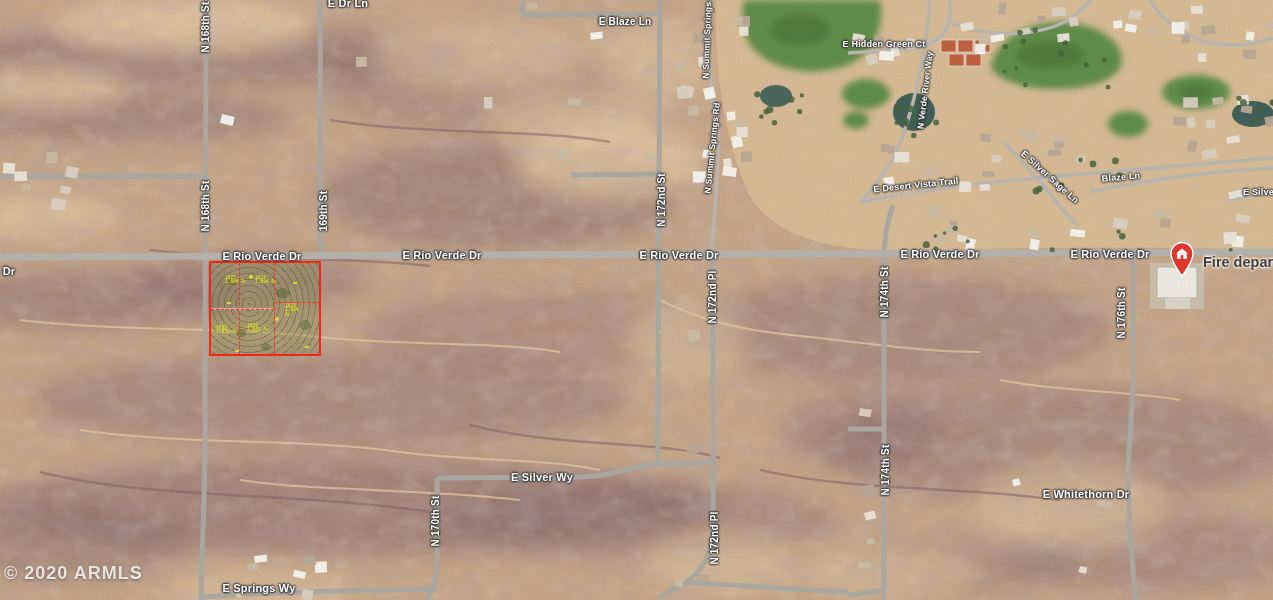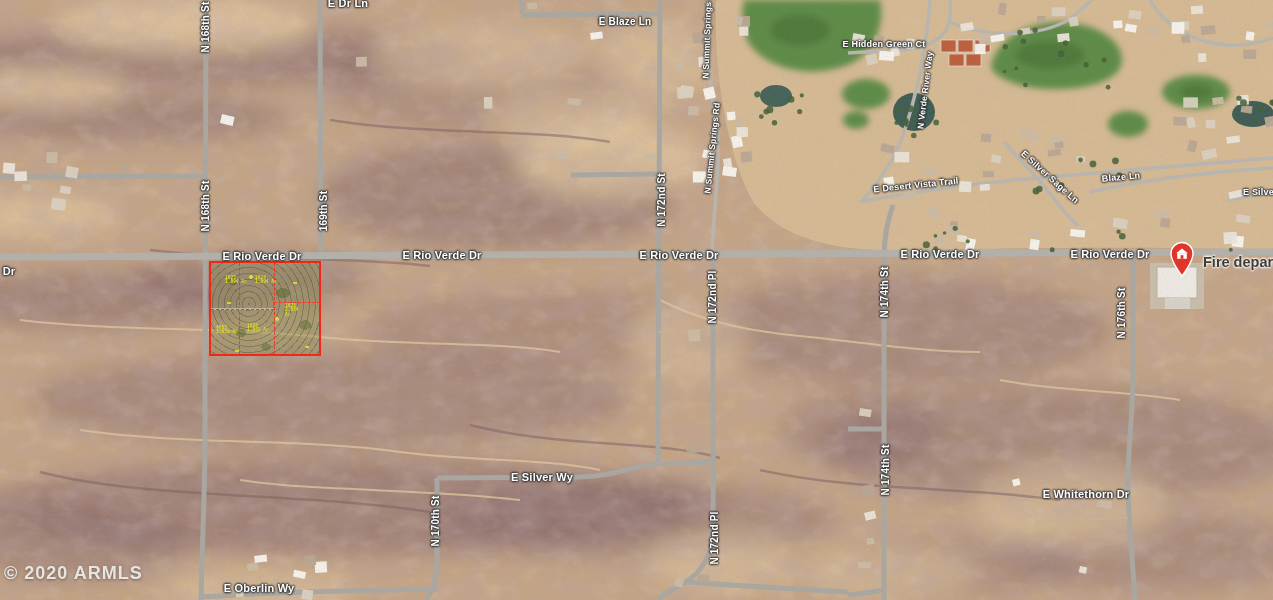--- a/index.html
+++ b/index.html
@@ -433,21 +433,21 @@
   <span class="rlab" style="left:1110px;top:254px">E Rio Verde Dr</span>
   <span class="rlab" style="left:348px;top:3px">E Dr Ln</span>
   <span class="rlab sm" style="left:625px;top:21px">E Blaze Ln</span>
   <span class="rlab xs" style="left:884px;top:44px">E Hidden Green Ct</span>
   <span class="rlab xs" style="left:916px;top:185px;transform:translate(-50%,-50%) rotate(-6deg)">E Desert Vista Trail</span>
   <span class="rlab xs" style="left:1050px;top:177px;transform:translate(-50%,-50%) rotate(42deg)">E Silver Sage Ln</span>
   <span class="rlab xs" style="left:1121px;top:177px;transform:translate(-50%,-50%) rotate(-5deg)">Blaze Ln</span>
   <span class="rlab xs anchorl" style="left:1243px;top:192px">E Silver</span>
   <span class="rlab" style="left:542px;top:477px">E Silver Wy</span>
   <span class="rlab" style="left:1086px;top:494px">E Whitethorn Dr</span>
-  <span class="rlab" style="left:259px;top:588px">E Oberlin Wy</span>
+  <span class="rlab" style="left:259px;top:588px">E Springs Wy</span>
 
   <span class="rlab sm vert" style="left:205px;top:27px">N 168th St</span>
   <span class="rlab sm vert" style="left:205px;top:206px">N 168th St</span>
   <span class="rlab sm vert" style="left:323px;top:211px">169th St</span>
   <span class="rlab sm vert" style="left:661px;top:200px">N 172nd St</span>
   <span class="rlab sm vert" style="left:712px;top:297px">N 172nd Pl</span>
   <span class="rlab sm vert" style="left:714px;top:538px">N 172nd Pl</span>
   <span class="rlab sm vert" style="left:435px;top:521px">N 170th St</span>
   <span class="rlab sm vert" style="left:884px;top:292px">N 174th St</span>
   <span class="rlab sm vert" style="left:885px;top:470px">N 174th St</span>

